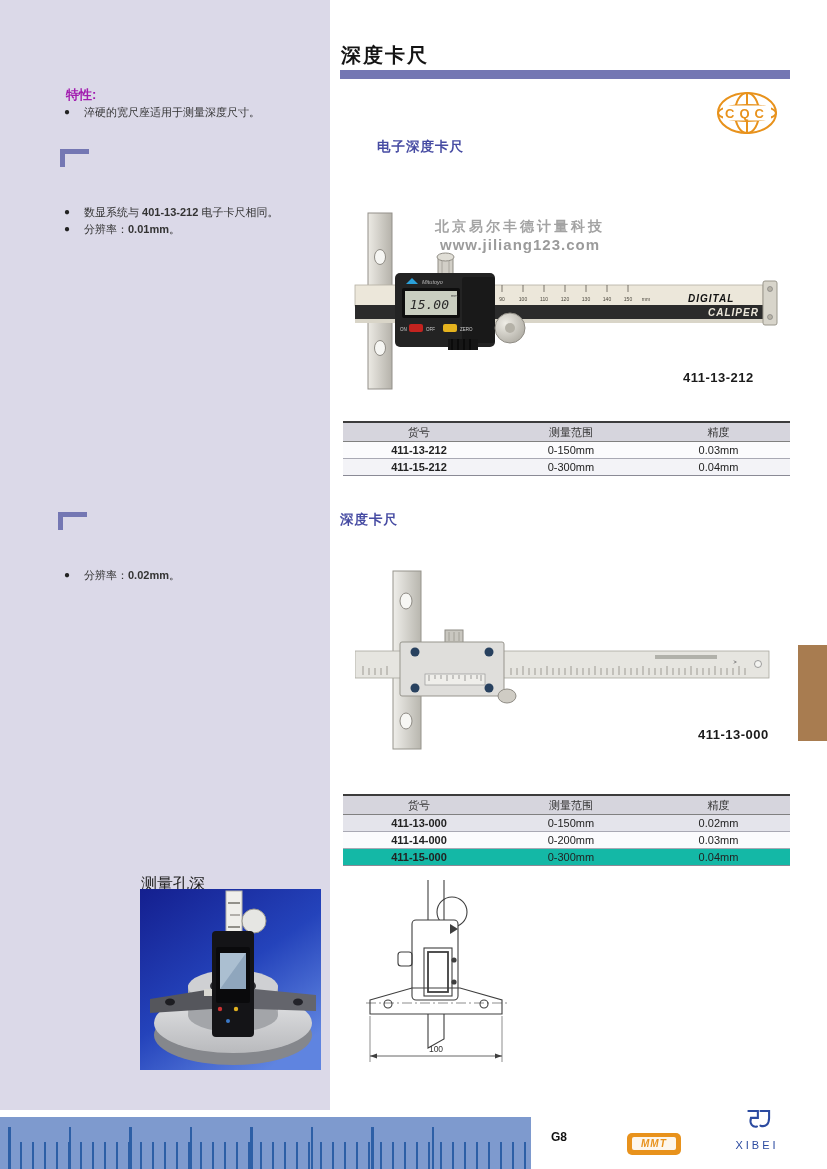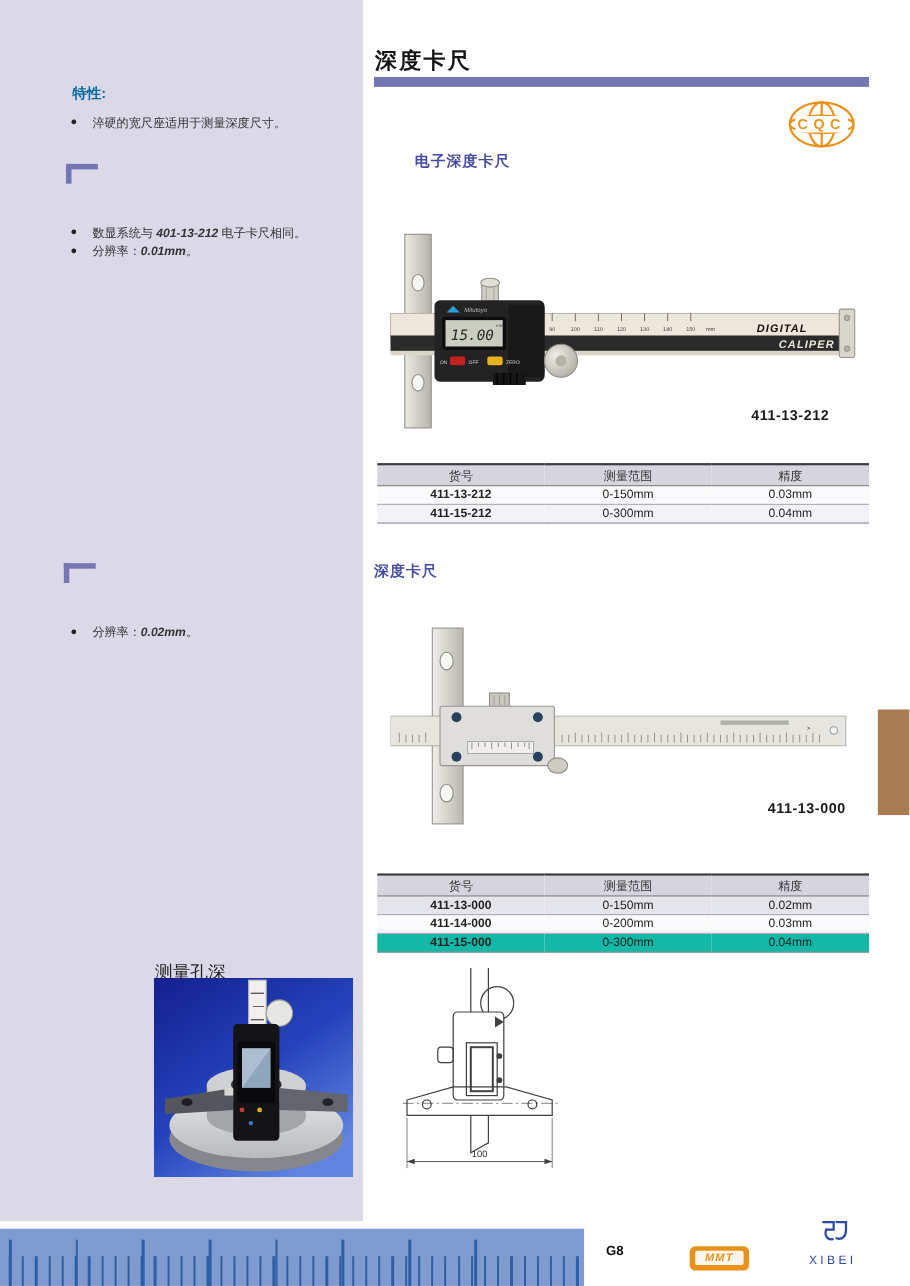--- a/index.html
+++ b/index.html
@@ -1,24 +1,24 @@
 <!DOCTYPE html>
 <html><head>
 <meta charset="utf-8">
 <style>
   html,body{margin:0;padding:0;}
   body{font-family:"Liberation Sans","DejaVu Sans",sans-serif;background:#ffffff;}
   #page{position:relative;width:827px;height:1169px;background:#ffffff;overflow:hidden;}
 
   
   .sidebar{position:absolute;left:0;top:0;width:330px;height:1110px;background:#dbd9e8;}
-  .feat-title{position:absolute;left:66px;top:76px;font-size:13px;font-weight:bold;color:#0369a1;}
+  .feat-title{position:absolute;left:66px;top:86px;font-size:13px;font-weight:bold;color:#a21caf;}
   .bullet{position:absolute;left:64px;display:flex;width:258px;font-size:11px;color:#333;line-height:14px;}
   .bullet .dot{width:20px;flex:0 0 20px;font-size:10px;color:#222;}
-  .bullet .bold{font-weight:bold;font-style:italic;}
+  .bullet .bold{font-weight:bold;}
   .bracket{position:absolute;width:24px;height:13px;border-top:5px solid #7477b3;border-left:5px solid #7477b3;}
   .photo-label{position:absolute;left:141px;top:874px;font-size:16px;color:#222;}
   .photo-svg{position:absolute;left:140px;top:889px;}
 
   
   .page-title{position:absolute;left:341px;top:42px;font-size:20px;font-weight:bold;color:#141414;letter-spacing:2px;}
   .accent-bar{position:absolute;left:340px;top:70px;width:450px;height:9px;background:#7477b3;}
   .cqc{position:absolute;left:715px;top:91px;}
   .sec-title{position:absolute;font-size:13.5px;font-weight:bold;color:#474ca3;letter-spacing:1px;}
   .sec1-title{left:340px;top:138px;margin-left:37px;}
@@ -227,20 +227,24 @@
       <rect x="98" y="134" width="30" height="11" fill="#161616"></rect>
       <line x1="102" y1="134" x2="102" y2="145" stroke="#000" stroke-width="1"></line>
       <line x1="108" y1="134" x2="108" y2="145" stroke="#000" stroke-width="1"></line>
       <line x1="114" y1="134" x2="114" y2="145" stroke="#000" stroke-width="1"></line>
       <line x1="120" y1="134" x2="120" y2="145" stroke="#000" stroke-width="1"></line>
     </g>
     <circle cx="160" cy="123" r="15" fill="url(#rollG)" stroke="#8f8c84" stroke-width="1"></circle>
     <circle cx="160" cy="123" r="5" fill="#b5b2a8"></circle>
   </svg>
 
+  <div class="watermark">
+    <div class="wm1">北京易尔丰德计量科技</div>
+    <div class="wm2">www.jiliang123.com</div>
+  </div>
 
   <div class="model model1">411-13-212</div>
 
   <table class="spec-table t1">
     <colgroup>
         <col class="c1">
         <col class="c2">
         <col class="c3">
       </colgroup>
     <tbody>

